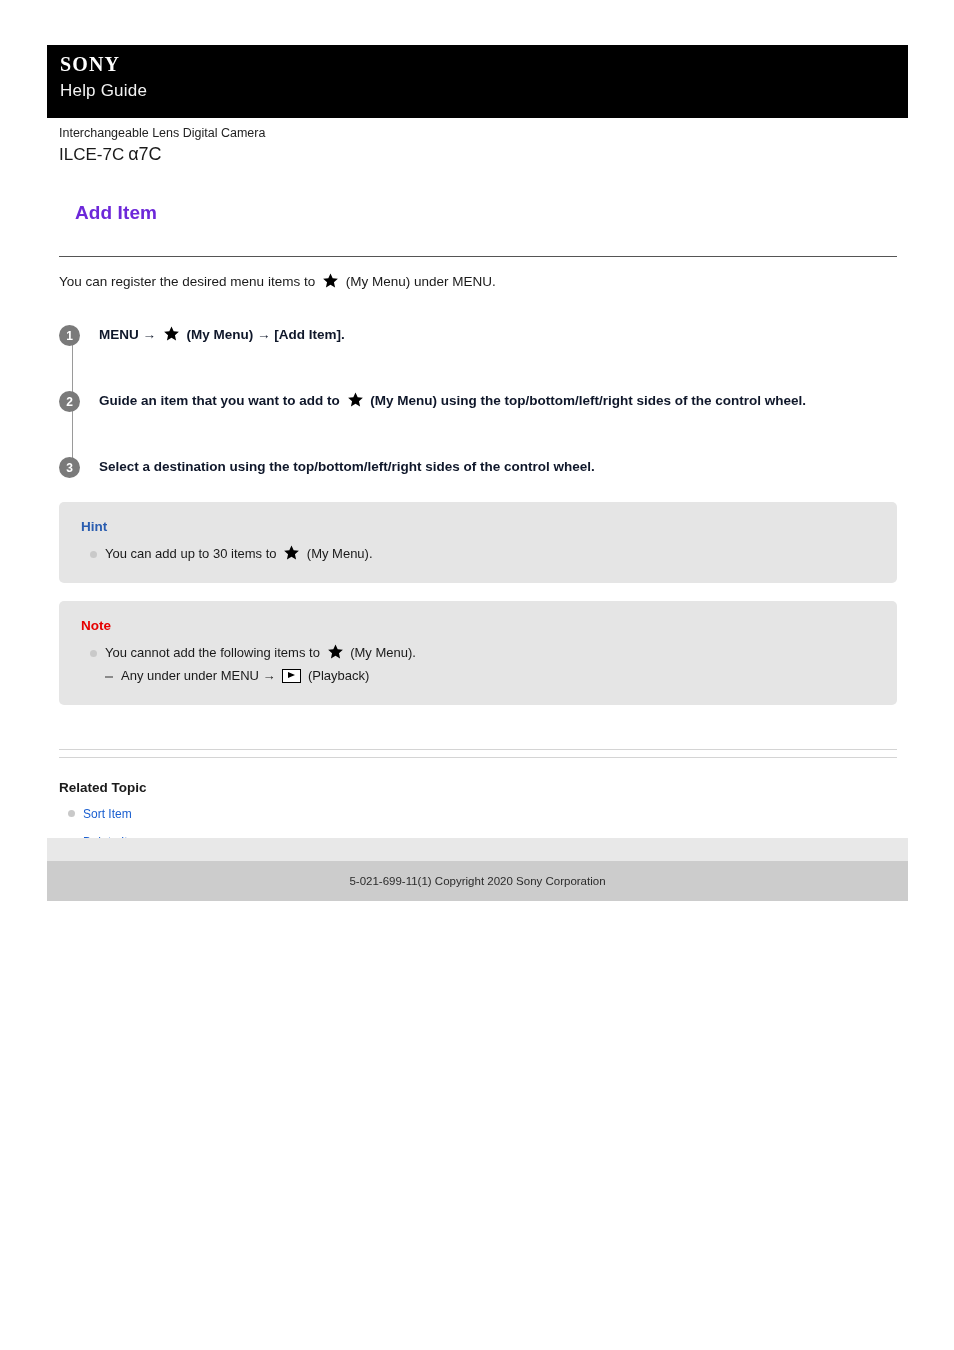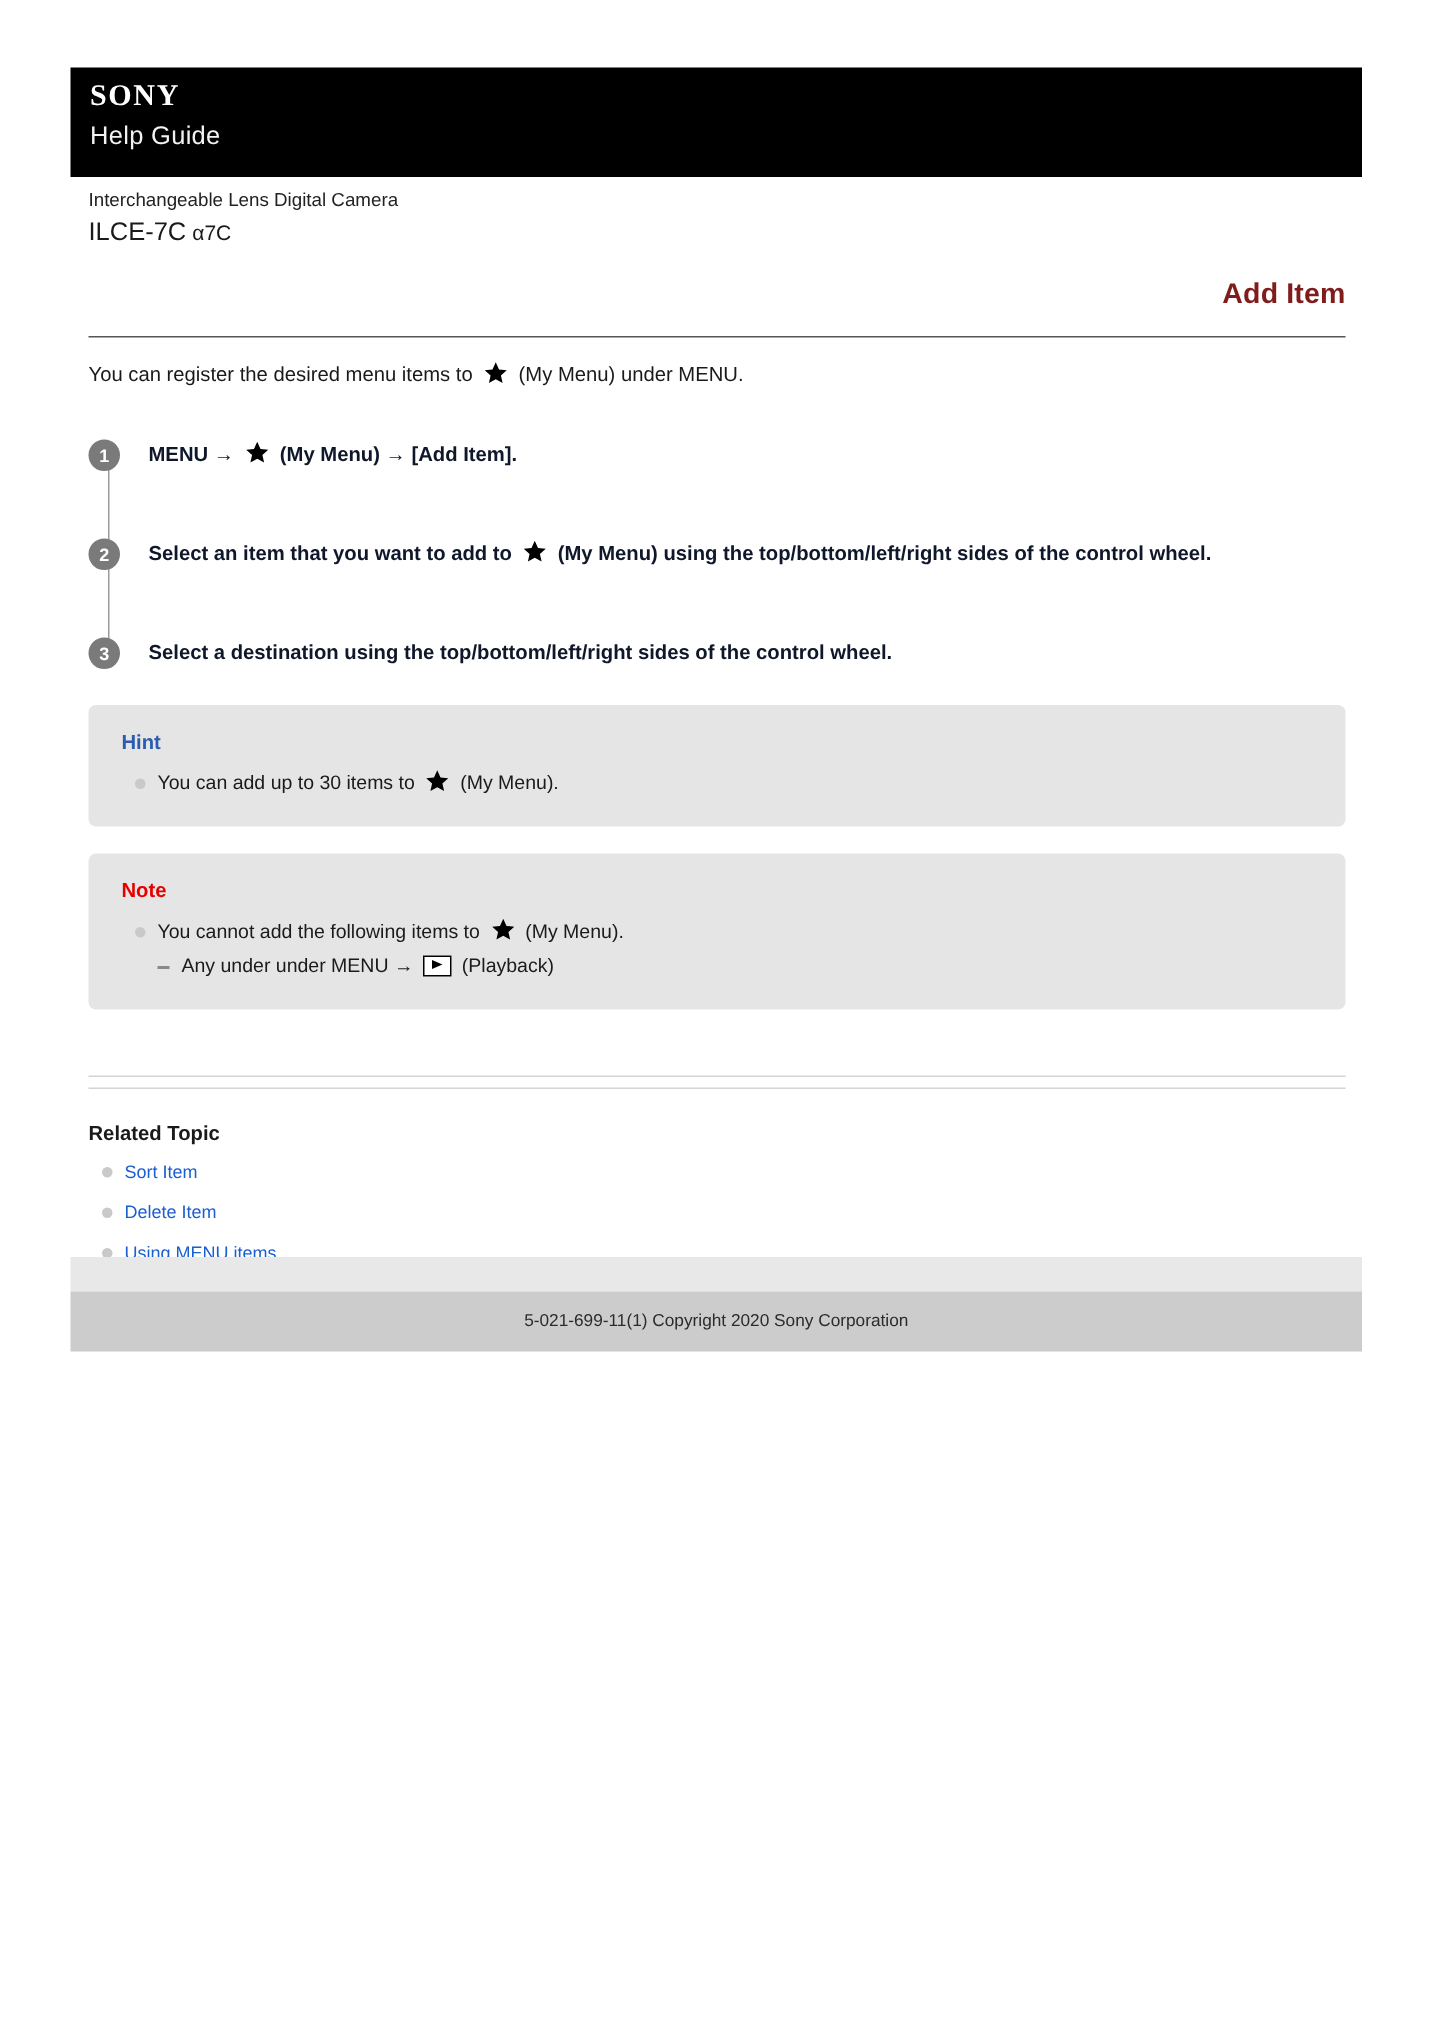--- a/index.html
+++ b/index.html
@@ -60,39 +60,38 @@
     color: #222;
     line-height: 17px;
   }
   .product-model {
     font-size: 17px;
     color: #1a1a1a;
     line-height: 23px;
     margin-top: 1px;
   }
   .product-model .alias {
-    font-size: 14px;
+    font-size: 18px;
     margin-left: 4px;
   }
 
   
   .article {
     position: absolute;
     left: 59px;
     top: 186px;
     width: 838px;
   }
   h1.page-title {
     font-size: 19px;
     font-weight: bold;
-    margin: 0;
+    margin: 16px;
     padding: 0 0 16px 0;
     letter-spacing: .1px;
-    color: #7f1d1d;
-    text-align: right;
+    color: #6d28d9;
   }
   .rule {
     height: 1px;
     background: #555555;
     width: 838px;
   }
   .rule-light {
     height: 1px;
     background: #d4d4d4;
     width: 838px;
@@ -346,21 +345,21 @@
                 <polygon fill="#000" points="10,0.6 12.9,7.0 19.8,7.7 14.6,12.4 16.1,19.2 10,15.7 3.9,19.2 5.4,12.4 0.2,7.7 7.1,7.0"></polygon>
               </svg>
           </span>
           <span>(My Menu) → [Add Item].</span>
         </div>
       </div>
 
       <div class="step">
         <div class="step-num">2</div>
         <div class="step-text">
-          <span>Select an item that you want to add to</span>
+          <span>Guide an item that you want to add to</span>
           <span class="star-icon">
             <svg viewBox="0 0 20 20" width="15" height="15" aria-hidden="true">
                 <polygon fill="#000" points="10,0.6 12.9,7.0 19.8,7.7 14.6,12.4 16.1,19.2 10,15.7 3.9,19.2 5.4,12.4 0.2,7.7 7.1,7.0"></polygon>
               </svg>
           </span>
           <span>(My Menu) using the top/bottom/left/right sides of the control wheel.</span>
         </div>
       </div>
 
       <div class="step">

